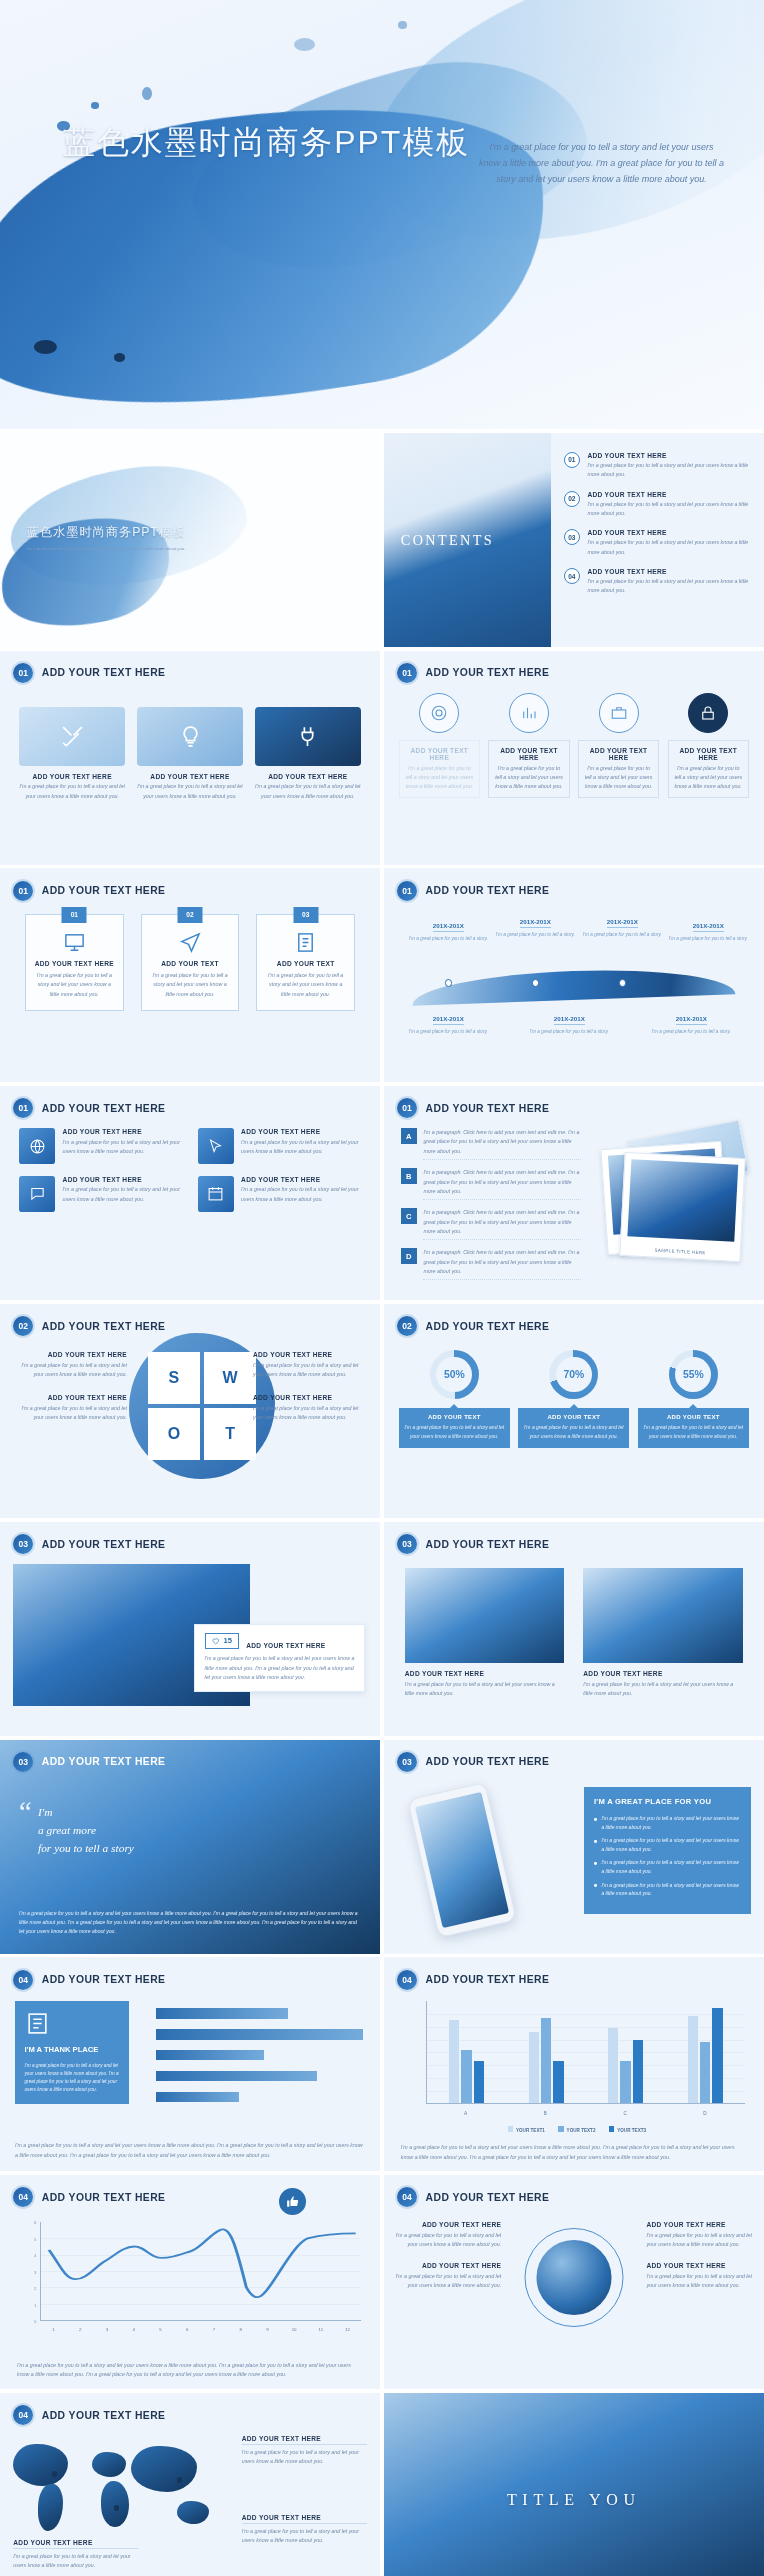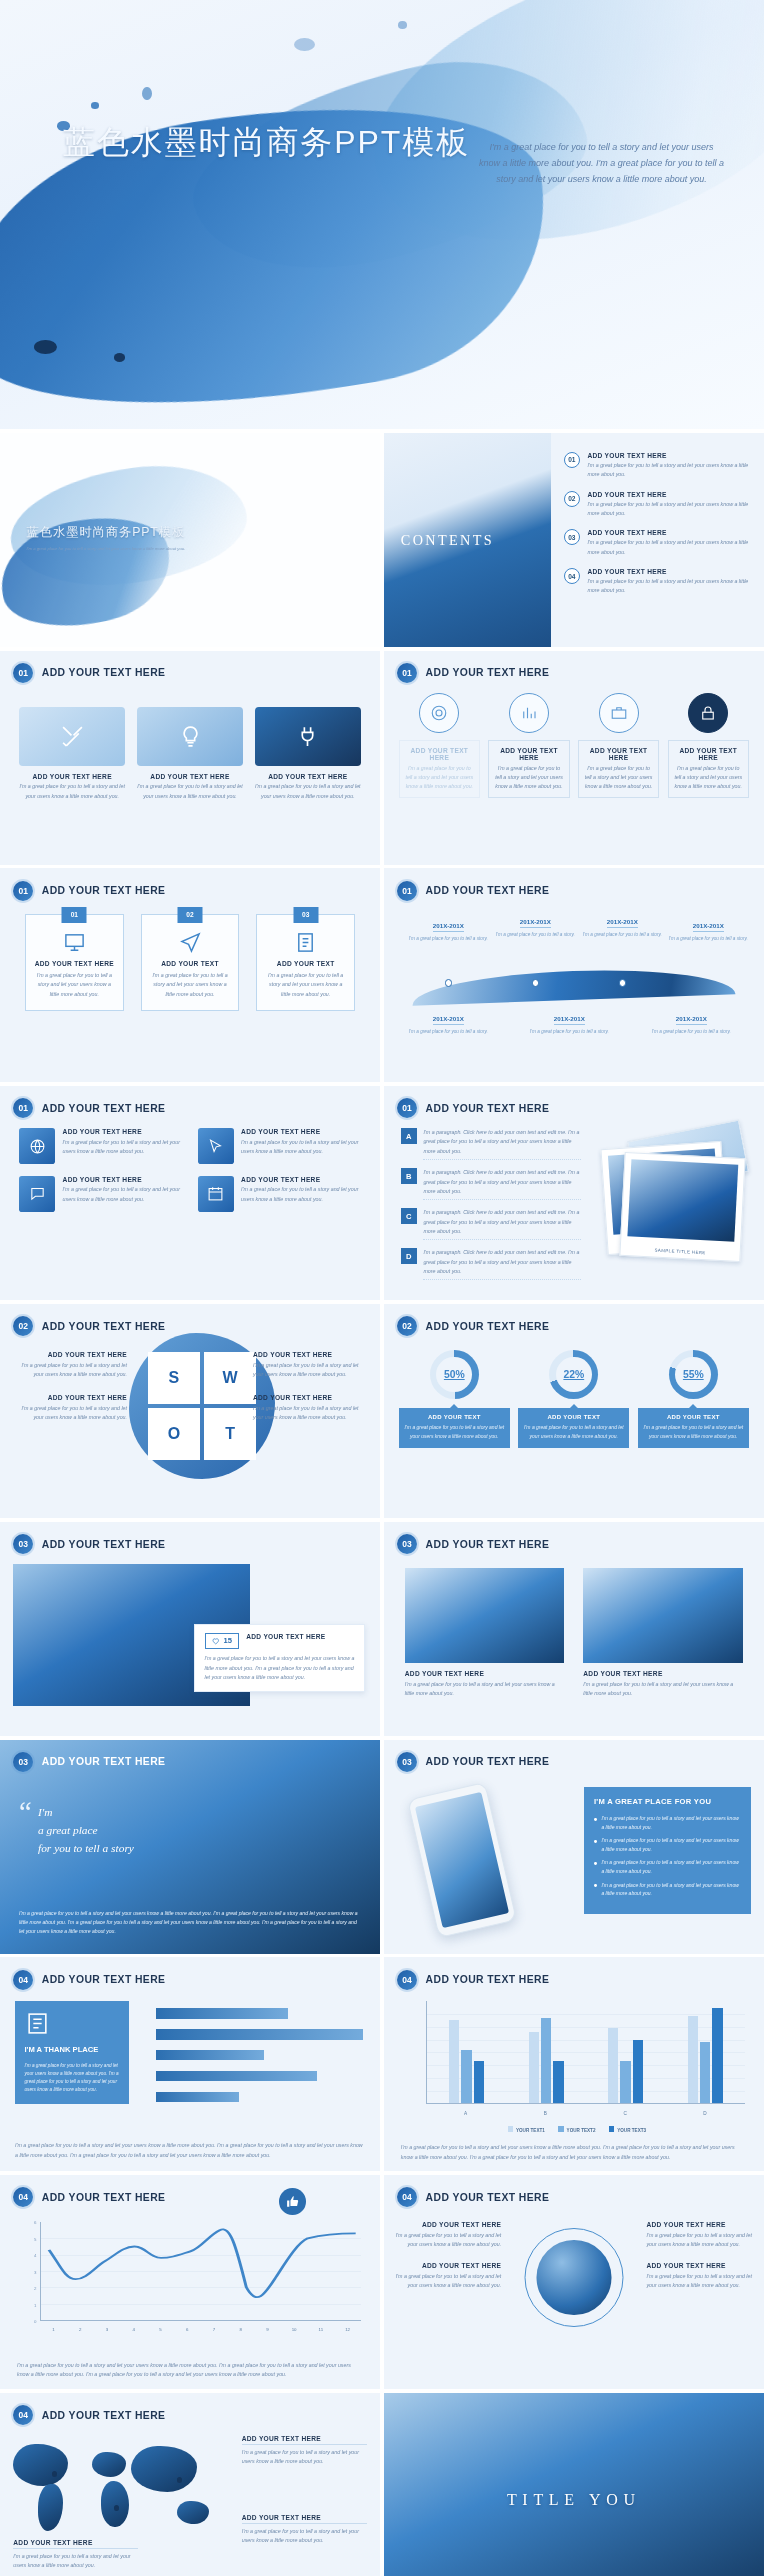--- a/index.html
+++ b/index.html
@@ -206,33 +206,33 @@
   .swot-txt.r { right:15px; }
   .swot-blk { margin-bottom:15px; }
   .swot-blk .item-title { margin-bottom:2.8px; }
 
   
   .pcts { position:absolute; left:15px; top:46px; right:15px; display:flex; gap:8.5px; }
   .pct { flex:1; text-align:center; }
   .donut { width:49px;height:49px;margin:0 auto 9.5px; border-radius:50%; position:relative;
            display:flex;align-items:center;justify-content:center; }
   .donut .hole { position:absolute; inset:6.6px; background:#eef4fb; border-radius:50%; }
-  .donut .val { position:relative; font-size:10.4px; font-weight:bold; color:#3f86c9;text-decoration:underline; }
+  .donut .val { position:relative; font-size:10.4px; font-weight:bold; color:#3f86c9; }
   .pct-box { background:#4a8fcd; color:#fff; padding:5.7px 4.7px 7.6px; position:relative; }
   .pct-box:before { content:""; position:absolute; top:-4.7px; left:50%; transform:translateX(-50%);
     border-left:4.7px solid transparent; border-right:4.7px solid transparent; border-bottom:4.7px solid #4a8fcd; }
   .pct-box .item-title { color:#fff; margin-bottom:2.8px; font-size:6px; }
   .pct-box .body-text { color:#e4f0fb; font-size:5px; }
 
   
   .bigimg { position:absolute; left:13.3px; top:42px; width:237px; height:142px;
             background:linear-gradient(150deg,#9fc6e8 0%,#2d74bd 45%,#143c6b 100%); }
   .likecard { position:absolute; right:15px; top:102px; width:171px; background:#fff;
               border:0.9px solid #e2ecf7; padding:8.5px 9.5px; box-shadow:0 1.9px 5.7px rgba(40,80,130,.12);}
-  .like { display:flex; align-items:flex-start; gap:7.6px; margin-bottom:5.7px; }
+  .like { display:flex; align-items:flex-end; gap:7.6px; margin-bottom:5.7px; }
   .like-badge { border:1.3px solid #3f86c9; padding:1.9px 5.7px; display:flex; align-items:center; gap:2.8px;
                 color:#2b6eb0; font-size:7.6px; font-weight:bold; }
   .like-badge svg { width:9.5px;height:9.5px; }
 
   
   .two { position:absolute; left:21px; top:46px; right:21px; display:flex; gap:19px; }
   .two-col { flex:1; }
   .two-img { height:95px; background:linear-gradient(150deg,#cfe3f5 0%,#3d85c9 50%,#15406f 100%); margin-bottom:7.6px; }
   .two-col .item-title { margin-bottom:2.8px; }
 
@@ -689,21 +689,21 @@
             <div class="val">50%</div>
           </div>
           <div class="pct-box">
             <div class="item-title">ADD YOUR TEXT</div>
             <div class="body-text">I'm a great place for you to tell a story and let your users know a little more about you.</div>
           </div>
         </div>
         <div class="pct">
           <div class="donut" style="background:conic-gradient(#4a8fcd 0 70%,#dceaf7 70% 100%)">
             <div class="hole"></div>
-            <div class="val">22%</div>
+            <div class="val">70%</div>
           </div>
           <div class="pct-box">
             <div class="item-title">ADD YOUR TEXT</div>
             <div class="body-text">I'm a great place for you to tell a story and let your users know a little more about you.</div>
           </div>
         </div>
         <div class="pct">
           <div class="donut" style="background:conic-gradient(#4a8fcd 0 80%,#dceaf7 80% 100%)">
             <div class="hole"></div>
             <div class="val">55%</div>
@@ -760,21 +760,21 @@
 
   <div class="row">
     <div class="slide quote-slide">
       <div class="sec-head">
         <span class="sec-num">03</span>
         <span class="sec-title">ADD YOUR TEXT HERE</span>
       </div>
       <div class="quote-mark">“</div>
       <div class="quote-txt">
         <div>I'm</div>
-        <div>a great place</div>
+        <div>a great more</div>
         <div>for you to tell a story</div>
       </div>
       <div class="quote-body">I'm a great place for you to tell a story and let your users know a little more about you. I'm a great place for you to tell a story and let your users know a little more about you. I'm a great place for you to tell a story and let your users know a little more about you. I'm a great place for you to tell a story and let your users know a little more about you.</div>
     </div>
 
     <div class="slide">
       <div class="sec-head">
         <span class="sec-num">03</span>
         <span class="sec-title">ADD YOUR TEXT HERE</span>
       </div>

